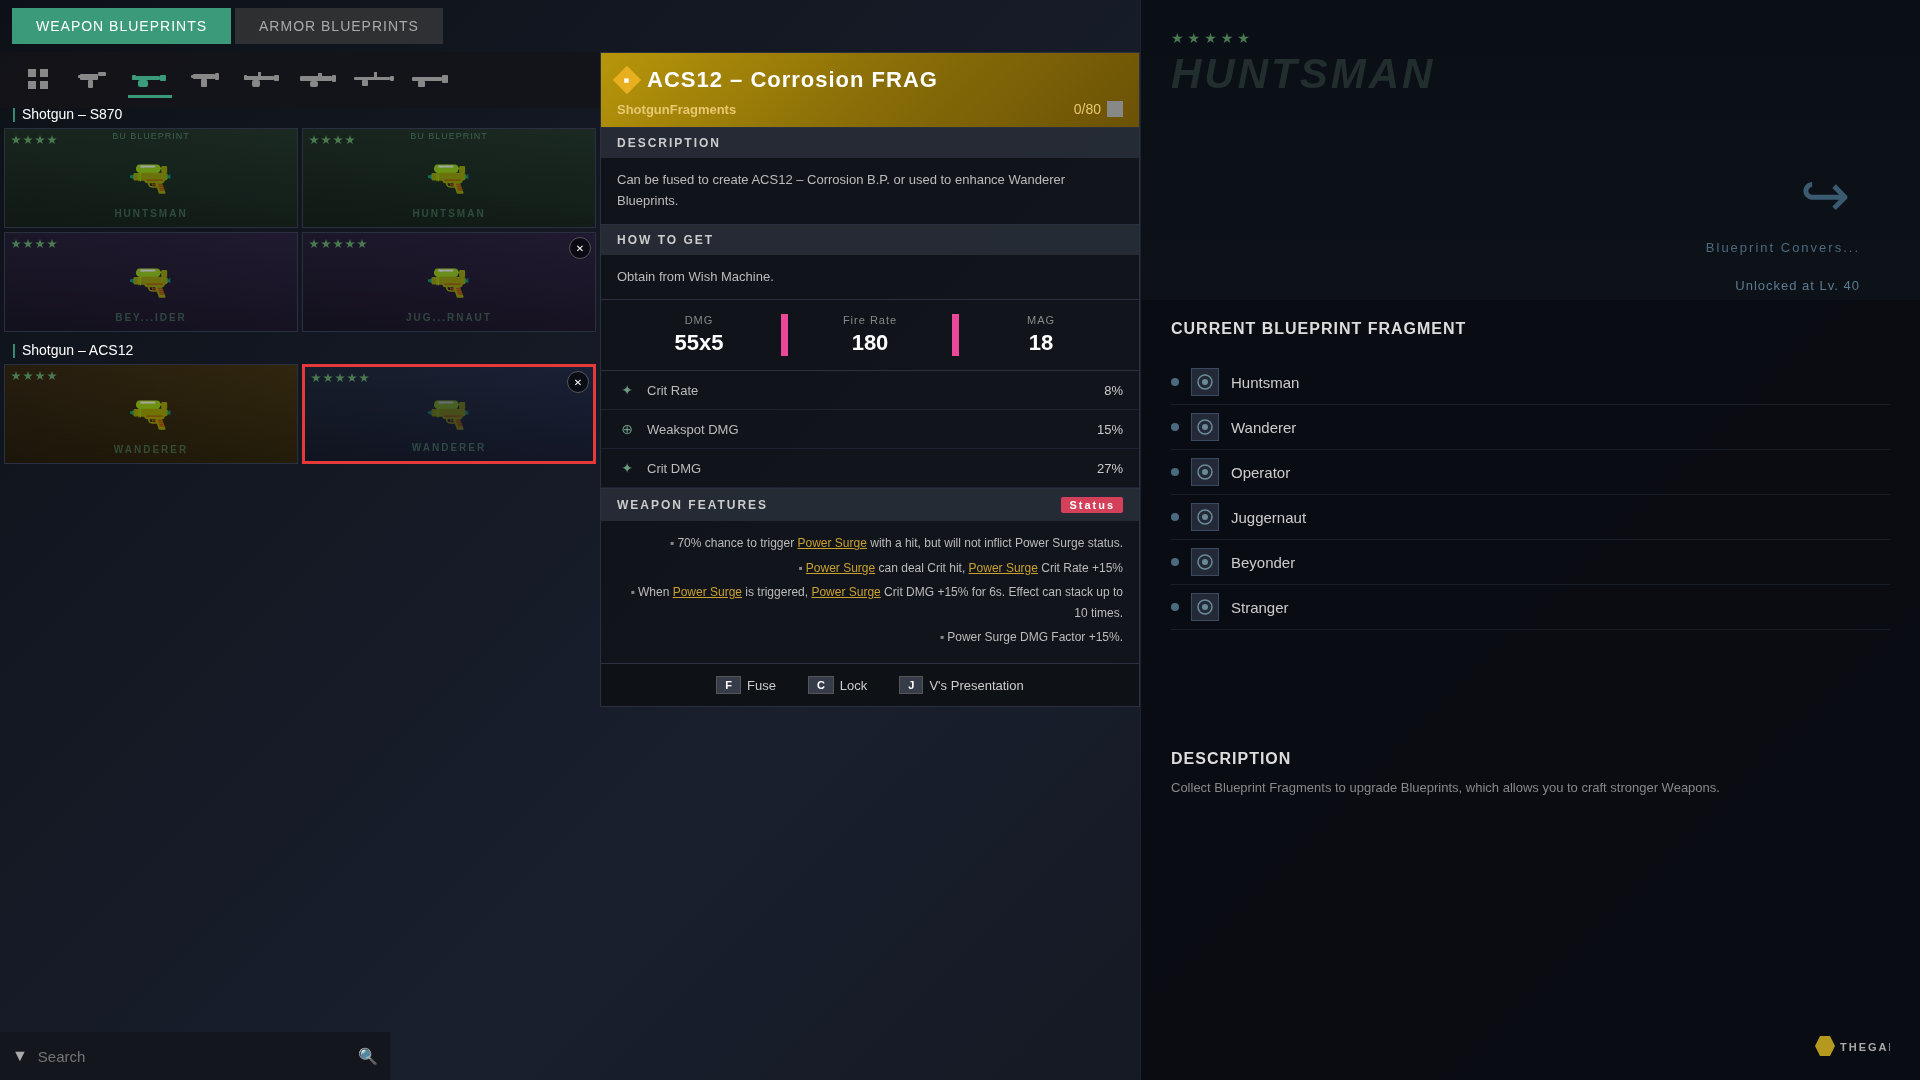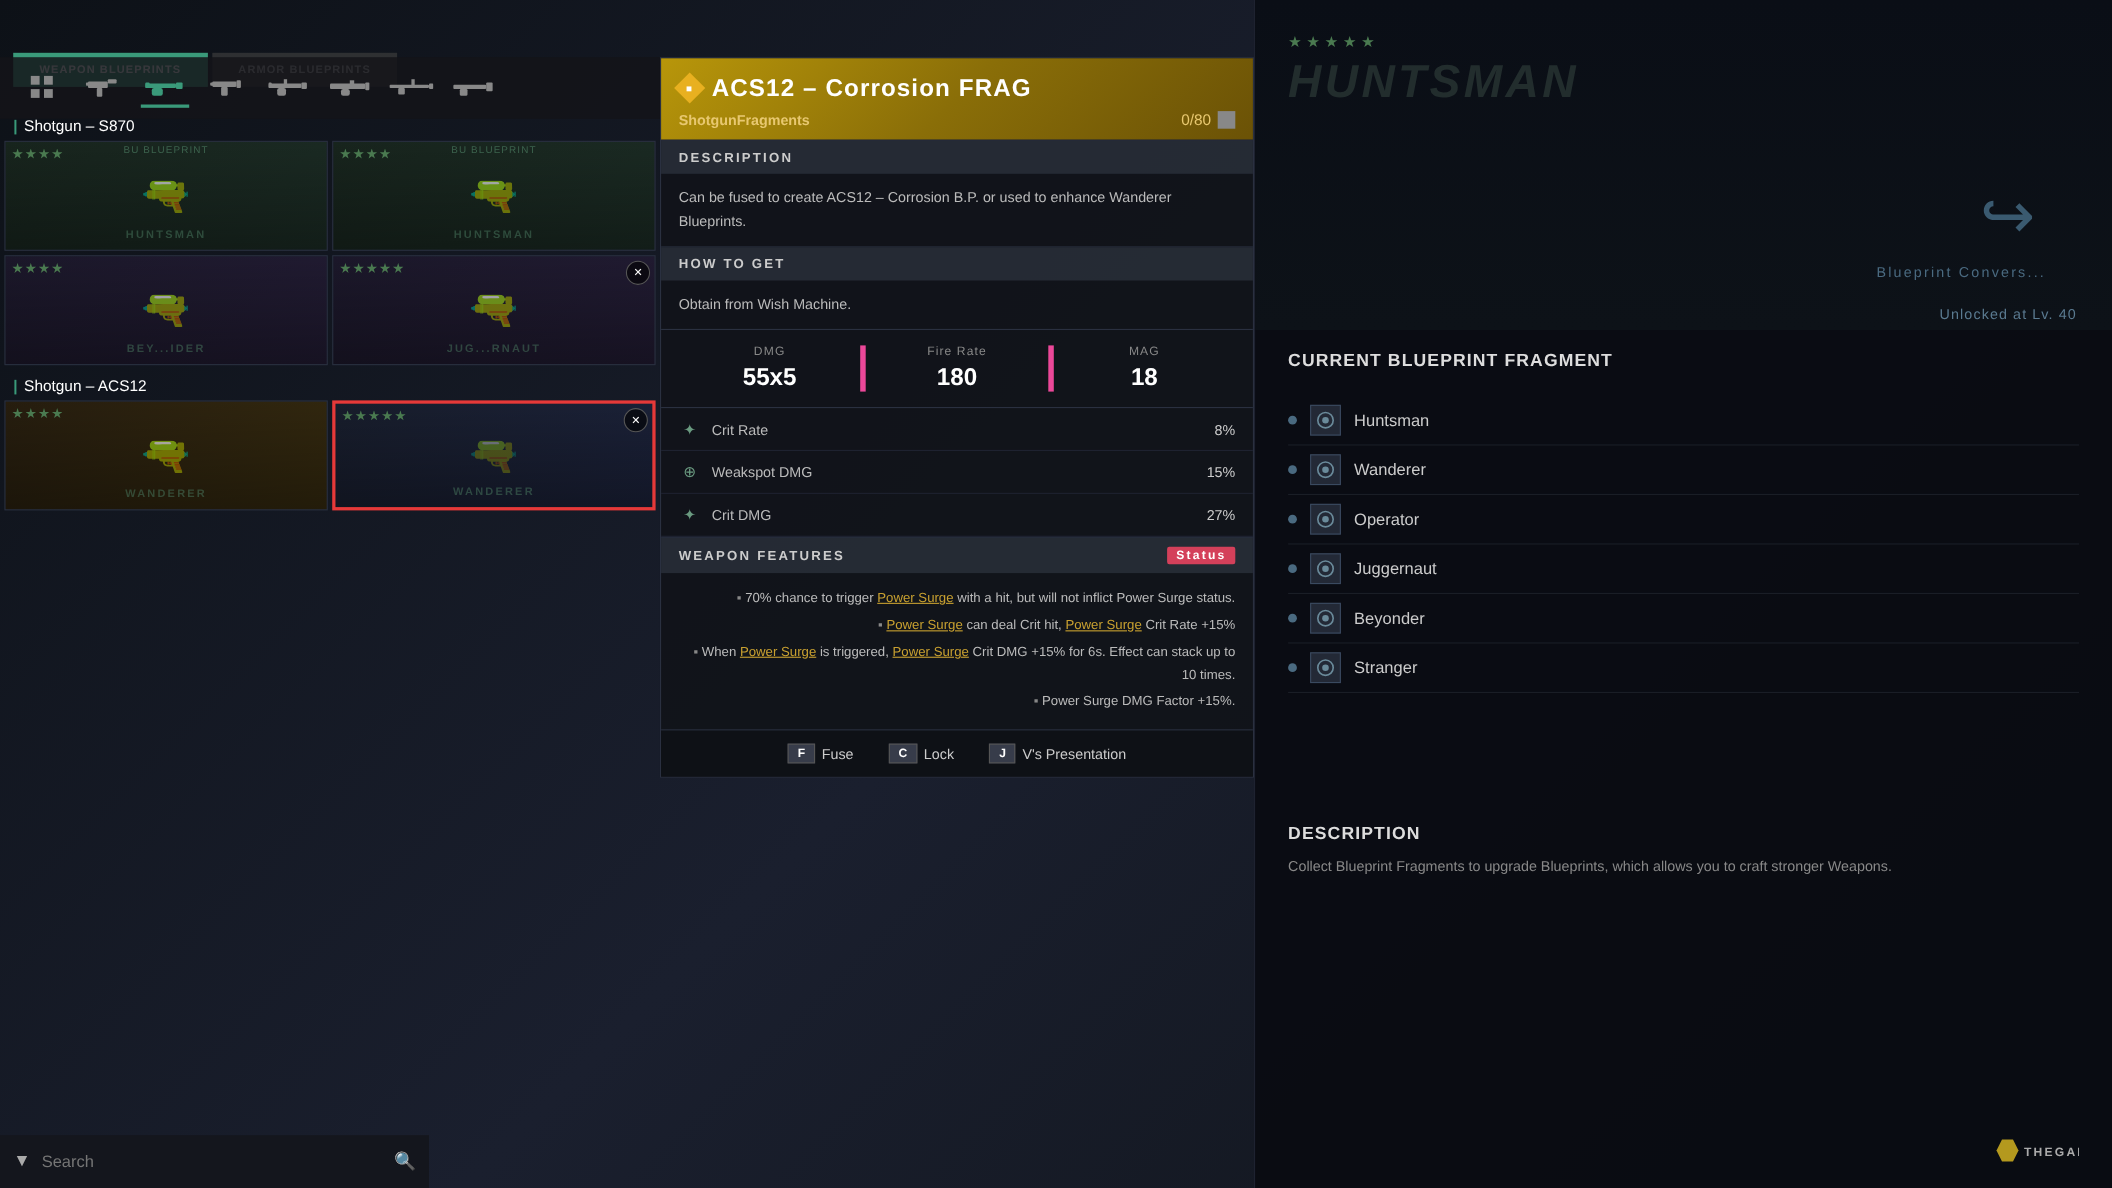--- a/index.html
+++ b/index.html
@@ -26,27 +26,26 @@
       top: 0;
       left: 0;
       display: flex;
       gap: 4px;
       padding: 8px 12px;
       z-index: 10;
     }
 
     .tab-btn {
       padding: 10px 24px;
-      font-size: 10px;
-      font-weight: bold;
+      font-size: 14px;
+      font-weight: normal;
       letter-spacing: 1px;
       cursor: pointer;
       border: none;
       text-transform: uppercase;
-      margin-top: 40px;
     }
 
     .tab-btn.active {
       background: #3a9a7a;
       color: #fff;
     }
 
     .tab-btn.inactive {
       background: rgba(60,60,60,0.7);
       color: #aaa;
@@ -352,21 +351,21 @@
       display: flex;
       justify-content: space-around;
       padding: 14px 16px;
       border-top: 1px solid #2a3040;
       border-bottom: 1px solid #2a3040;
     }
 
     .stat-item {
       text-align: center;
       flex: 1;
-      border-right: 5px solid #ec4899;
+      border-right: 7px solid #ec4899;
     }
 
     .stat-item:last-child {
       border-right: none;
     }
 
     .stat-label {
       font-size: 11px;
       color: #888;
       margin-bottom: 4px;
@@ -519,21 +518,21 @@
       color: #3a5a70;
       transform: scaleX(-1);
     }
 
     .unlocked-label {
       position: absolute;
       top: 278px;
       left: 0;
       right: 0;
       text-align: right;
-      padding-right: 32px;
+      padding-right: 60px;
       font-size: 13px;
       color: #5a7a90;
       letter-spacing: 1px;
     }
 
     .current-bp-header {
       position: absolute;
       top: 320px;
       left: 30px;
       font-size: 16px;

